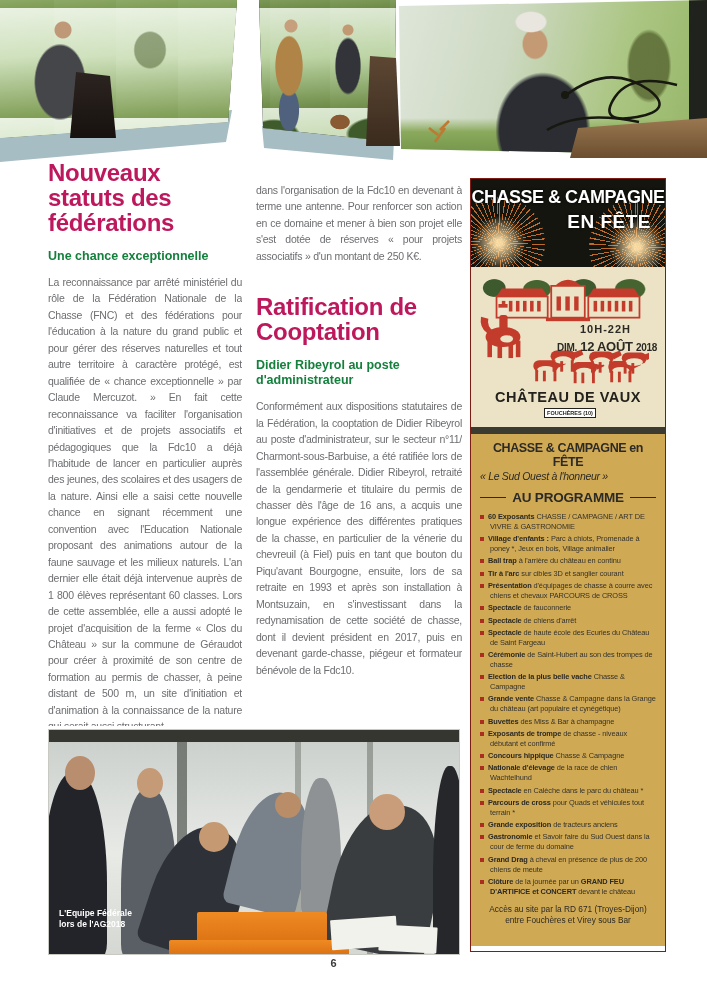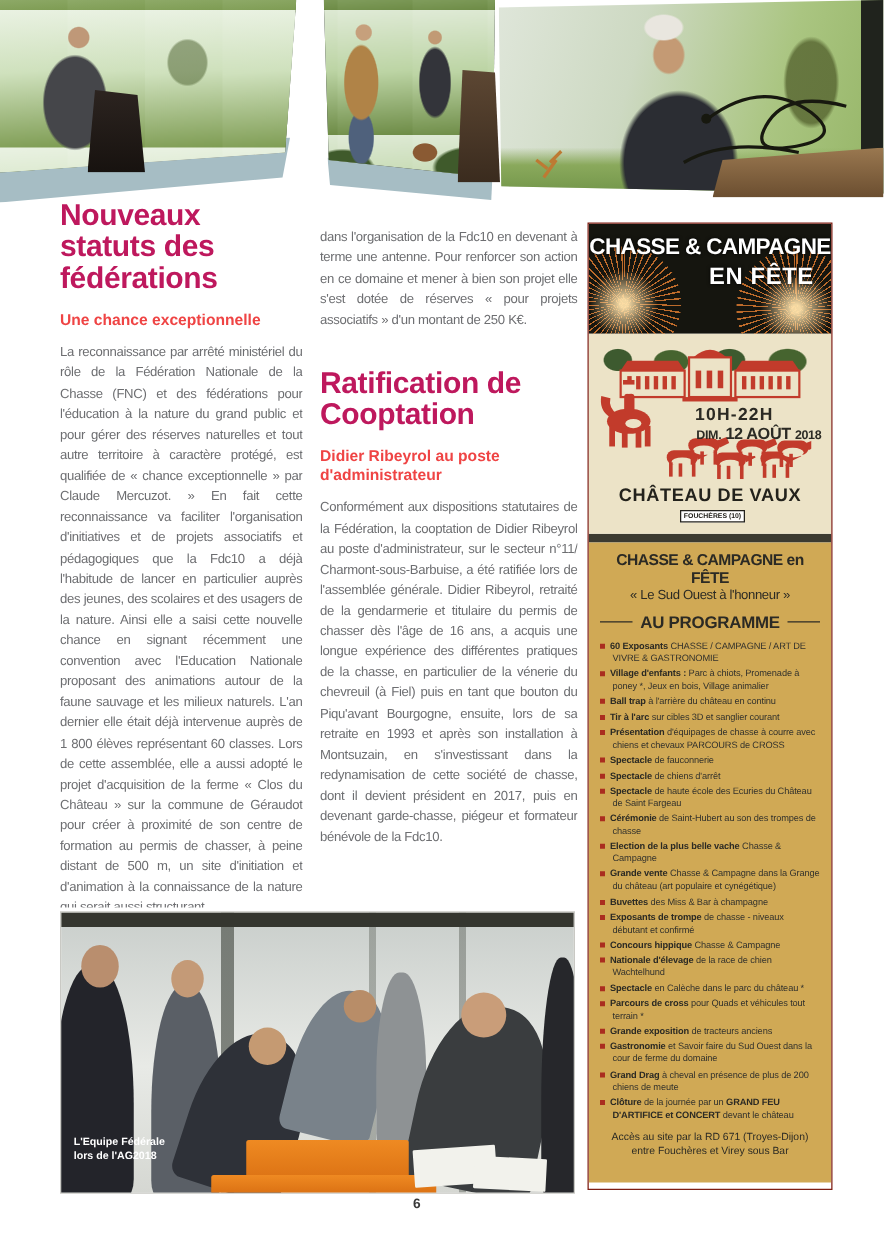--- a/index.html
+++ b/index.html
@@ -61,21 +61,21 @@
     clip-path:polygon(8px 10px,137px 0,137px 40px,0 40px);
     background:linear-gradient(#9a7850,#6b4e30);}
   .mics{left:397px;top:0;z-index:4;}
 
   
   .col{position:absolute;overflow:hidden;}
   .col1{left:48px;top:160px;width:194px;height:566px;}
   .col2{left:256px;top:158px;width:206px;height:560px;}
   .col h1{margin:0 0 14px 0;font-size:24px;line-height:25px;font-weight:bold;
           color:#be185d;letter-spacing:-0.3px;}
-  .col h2{margin:0 0 10px 0;font-size:12.5px;line-height:15px;font-weight:bold;color:#ef4444;}
+  .col h2{margin:0 0 10px 0;font-size:12.5px;line-height:15px;font-weight:bold;color:#15803d;}
   .col p{margin:0;font-size:10.5px;line-height:16.45px;color:#6d6e71;text-align:justify;
          letter-spacing:-0.25px;}
   .col2 p.intro{margin:24px 0 0 0;}
   .col2 h1{margin:30px 0 14px 0;}
 
   
   .poster{position:absolute;left:470px;top:178px;width:196px;height:774px;
           border:1px solid #7e1d12;box-sizing:border-box;overflow:hidden;}
   .poster-black{position:relative;height:88px;background:#15150f;overflow:hidden;}
   .burst{position:absolute;border-radius:50%;
@@ -92,32 +92,32 @@
     background:radial-gradient(18px 14px at 12% 70%,#3d5a2f 0 60%,rgba(0,0,0,0) 66%),
       radial-gradient(22px 15px at 34% 75%,#46642f 0 60%,rgba(0,0,0,0) 66%),
       radial-gradient(20px 14px at 58% 70%,#3d5a2f 0 60%,rgba(0,0,0,0) 66%),
       radial-gradient(24px 16px at 82% 74%,#46642f 0 60%,rgba(0,0,0,0) 66%);}
   .chateau{position:absolute;left:22px;top:4px;}
   .rider{position:absolute;left:4px;top:26px;}
   .hounds{position:absolute;left:62px;top:72px;}
   .poster-date{position:absolute;right:8px;top:40px;color:#2b2a24;font-weight:bold;
     font-size:13px;letter-spacing:-0.3px;margin-top:32px;}
   .poster-date .sm{font-size:10px;}
-  .poster-hours{position:absolute;right:46px;top:56px;color:#2b2a24;font-weight:bold;
-    font-size:14px;letter-spacing:1px;}
+  .poster-hours{position:absolute;right:34px;top:56px;color:#2b2a24;font-weight:bold;
+    font-size:11px;letter-spacing:1px;}
   .poster-loc{position:absolute;left:0;bottom:6px;width:100%;text-align:center;
     color:#23221c;font-weight:bold;font-size:14.5px;letter-spacing:0.5px;}
   .poster-loc .badge{display:inline-block;margin-left:4px;padding:1px 2px;border:1px solid #23221c;
     background:#fff;font-size:5.5px;letter-spacing:0;vertical-align:3px;}
   .poster-bar{height:7px;background:#3c3b31;}
   .poster-gold{position:relative;height:512px;background:#d0a955;padding:7px 9px 0 9px;
     box-sizing:border-box;overflow:hidden;}
   .prog-header{text-align:center;font-weight:bold;font-size:12.5px;letter-spacing:-0.4px;
     color:#2b2a24;}
-  .prog-tagline{text-align:center;font-size:10.5px;color:#2b2a24;
+  .prog-tagline{text-align:left;font-style:italic;font-size:10.5px;color:#2b2a24;
     margin-top:1px;letter-spacing:-0.3px;}
   .prog-section{display:flex;align-items:center;justify-content:center;gap:6px;
     margin:8px 0 7px 0;font-weight:bold;font-size:13.5px;color:#2b2a24;letter-spacing:-0.2px;}
   .prog-section .dash{flex:1;height:1.5px;background:#2b2a24;}
   .pi{font-size:7.4px;line-height:9.9px;color:#33322c;margin-bottom:2.4px;
     padding-left:10px;text-indent:-10px;letter-spacing:-0.1px;}
   .pi .bullet{display:inline-block;width:4px;height:4px;background:#aa2d1f;margin-right:4px;}
   .pi .pi-lead,.pi .pi-strong{font-weight:bold;color:#2b2a24;}
   .access{margin-top:7px;text-align:center;font-weight:normal;font-size:8.3px;
     line-height:11px;color:#2b2a24;}

